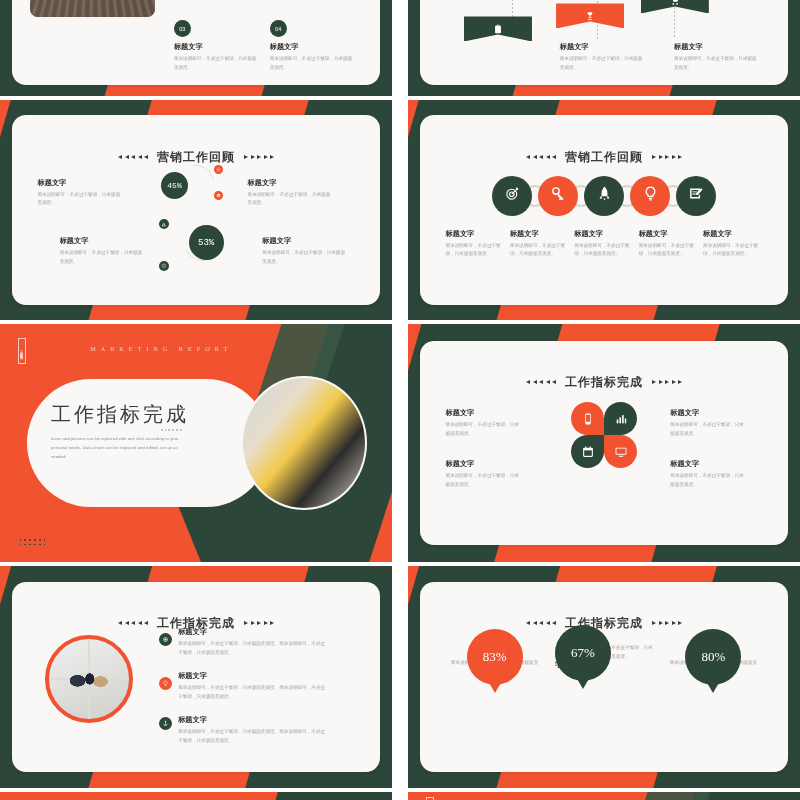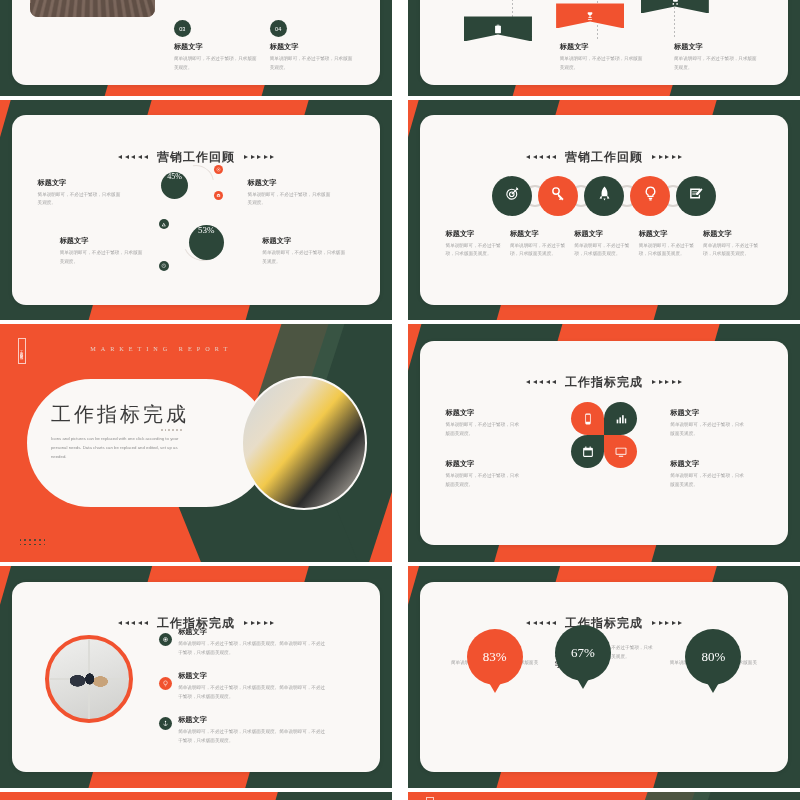--- a/index.html
+++ b/index.html
@@ -90,22 +90,22 @@
   .flag.green .body{ background:#2C4639; }
   .flag.orange .body{ background:#F1522F; }
   .dashline{
     position:absolute; width:1px; background:linear-gradient(#bbb 50%,transparent 0);
     background-size:1px 4px;
   }
 
   
   .pctcircle{
     position:absolute; border-radius:50%; background:#2C4639; color:#fff;
-    display:flex; align-items:flex-start; justify-content:center;
-    font-family:Liberation Serif, serif;
+    display:flex; align-items:center; justify-content:center;
+    font-family:Liberation Mono, monospace;
   }
   .minidot{
     position:absolute; border-radius:50%;
     display:flex;align-items:center;justify-content:center;
     color:#fff; font-size:5px;
   }
   .arc{ position:absolute; border:1px solid #e6e0dc; border-radius:50%;
         border-color:#e6e0dc transparent transparent transparent; }
 
   

